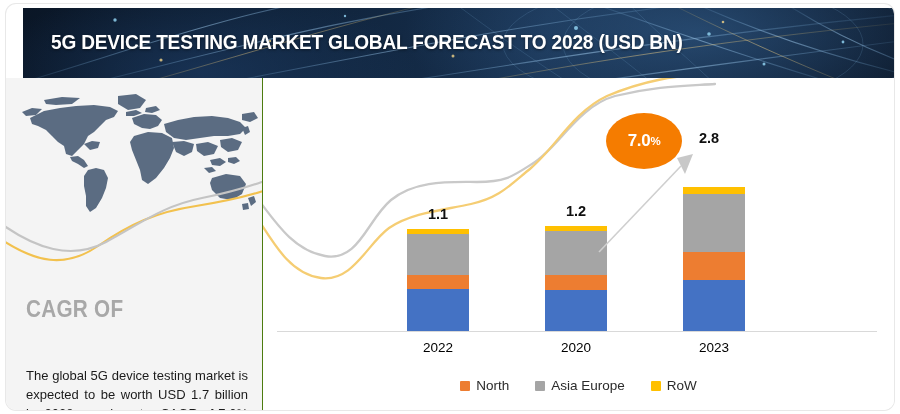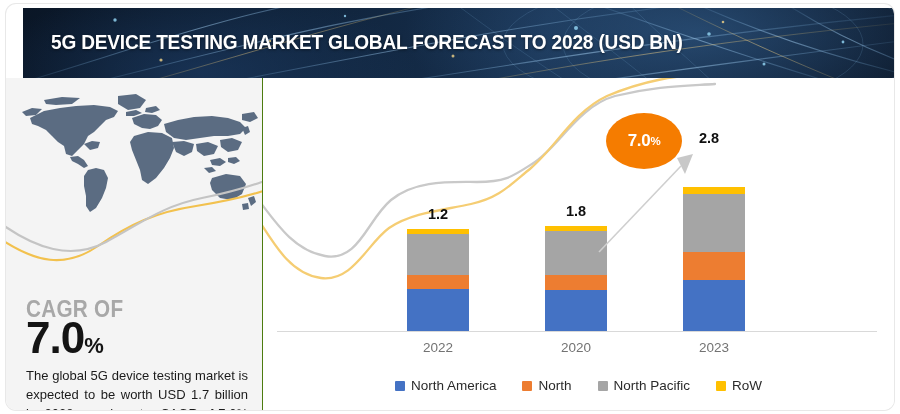--- a/index.html
+++ b/index.html
@@ -185,21 +185,21 @@
     font-weight: bold;
     font-size: 14.5px;
     color: #0f0f0f;
   }
   .tick-label {
     position: absolute;
     width: 90px;
     text-align: center;
     font-family: "Liberation Sans", sans-serif;
     font-size: 13.5px;
-    color: #737373;
+    color: #000000;
   }
 
   
   .cagr-badge {
     position: absolute;
     left: 343px;
     top: 35px;
     width: 76px;
     height: 56px;
     border-radius: 50%;
@@ -369,23 +369,20 @@
         </svg>
       </div>
 
       <svg class="left-curves" viewBox="0 0 256 90" preserveAspectRatio="none">
         <path d="M-10,60 C30,88 60,92 92,70 C124,48 150,36 190,30 C222,25 244,20 266,12" fill="none" stroke="#F2C14E" stroke-width="2.1"></path>
         <path d="M-10,44 C30,74 66,84 100,66 C134,48 156,30 196,22 C226,16 246,10 266,2" fill="none" stroke="#C4C4C4" stroke-width="2.1"></path>
       </svg>
 
       <div class="cagr-of">CAGR OF</div>
 
-      <div class="cagr-val">
-        <span>7.0</span><span class="pct">%</span>
-      </div>
 
       <div class="left-body">The global 5G device testing market is expected to be worth USD 1.7 billion by 2028, growing at a CAGR of 7.0% during the forecast period.</div>
     </div>
 
     <div class="chart-area">
 
       <svg class="chart-curves" viewBox="0 0 631 332" preserveAspectRatio="none">
         <path d="M-12,112 C10,140 28,172 62,178 C96,184 104,142 128,122
                  C152,102 186,104 214,104 C244,104 250,98 272,84
                  C296,68 316,28 352,18 C392,8 420,8 452,6" fill="none" stroke="#C9C9C9" stroke-width="2.3" stroke-linecap="round"></path>
@@ -397,30 +394,30 @@
       <div class="plot">
 
         <div class="axis-line"></div>
 
         <div class="bar" style="left:144px; top:151px; height:102px;">
           <div class="seg seg-row" style="height:5px;"></div>
           <div class="seg seg-asia" style="height:41px;"></div>
           <div class="seg seg-eu" style="height:14px;"></div>
           <div class="seg seg-na" style="height:42px;"></div>
         </div>
-        <div class="bar-label" style="left:144px; top:128px;">1.2</div>
+        <div class="bar-label" style="left:144px; top:128px;">1.1</div>
         <div class="tick-label" style="left:130px; top:262px;">2022</div>
 
         <div class="bar" style="left:282px; top:148px; height:105px;">
           <div class="seg seg-row" style="height:5px;"></div>
           <div class="seg seg-asia" style="height:44px;"></div>
           <div class="seg seg-eu" style="height:15px;"></div>
           <div class="seg seg-na" style="height:41px;"></div>
         </div>
-        <div class="bar-label" style="left:282px; top:125px;">1.8</div>
+        <div class="bar-label" style="left:282px; top:125px;">1.2</div>
         <div class="tick-label" style="left:268px; top:262px;">2020</div>
 
         <div class="bar" style="left:420px; top:109px; height:144px;">
           <div class="seg seg-row" style="height:7px;"></div>
           <div class="seg seg-asia" style="height:58px;"></div>
           <div class="seg seg-eu" style="height:28px;"></div>
           <div class="seg seg-na" style="height:51px;"></div>
         </div>
         <div class="tick-label" style="left:406px; top:262px;">2023</div>
 
@@ -431,30 +428,26 @@
 
         <div class="cagr-badge">
           <span>7.0</span>
             <span class="pct-sm">%</span>
         </div>
 
         <div class="end-value">2.8</div>
 
         <div class="legend">
           <div class="legend-item">
-            <span class="legend-swatch" style="background:#4472C4;"></span>
-            <span class="legend-text">North America</span>
-          </div>
-          <div class="legend-item">
             <span class="legend-swatch" style="background:#ED7D31;"></span>
             <span class="legend-text">North</span>
           </div>
           <div class="legend-item">
             <span class="legend-swatch" style="background:#A5A5A5;"></span>
-            <span class="legend-text">North Pacific</span>
+            <span class="legend-text">Asia Europe</span>
           </div>
           <div class="legend-item">
             <span class="legend-swatch" style="background:#FFC000;"></span>
             <span class="legend-text">RoW</span>
           </div>
         </div>
 
       </div>
     </div>
 

